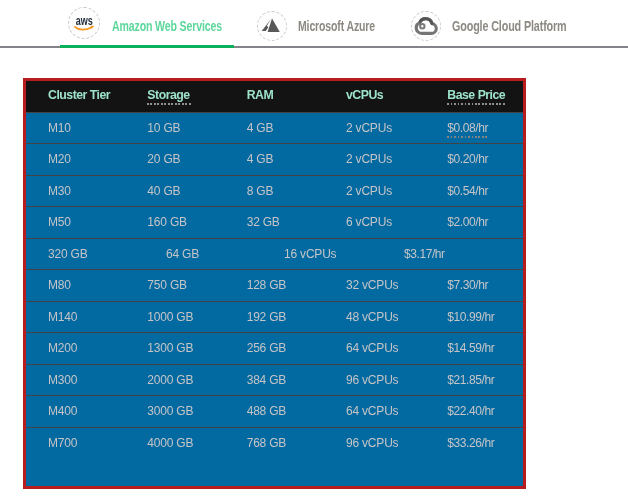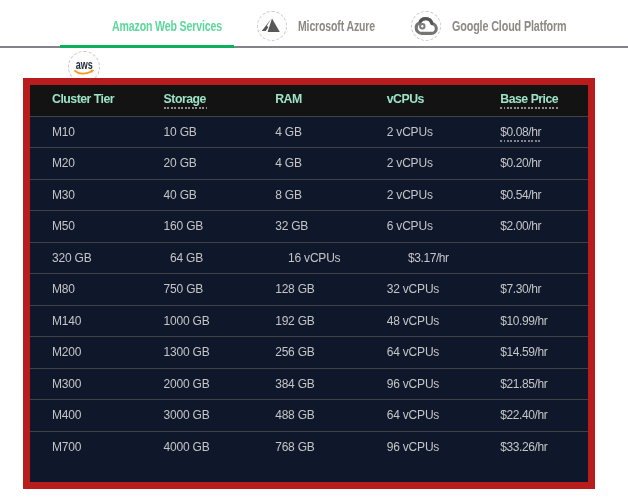--- a/index.html
+++ b/index.html
@@ -1,27 +1,27 @@
 <!DOCTYPE html>
 <html><head>
 <meta charset="utf-8">
 <style>
 * { margin:0; padding:0; box-sizing:border-box; }
 html,body { width:628px; height:500px; background:#fff; font-family:"Liberation Sans", sans-serif; position:relative; overflow:hidden; }
 .tabline { position:absolute; left:0; top:46px; width:628px; height:2px; background:#828489; }
 .greenbar { position:absolute; left:60px; top:44.5px; width:174px; height:3px; background:#0ab05a; }
 .circ { position:absolute; border:1px dashed #c9c9c9; border-radius:50%; background:#fdfdfd; }
 .tlabel { position:absolute; font-weight:bold; font-size:15px; line-height:18px; white-space:nowrap; letter-spacing:-0.2px; transform-origin:0 50%; }
-#aws-c { left:68px; top:7px; width:32px; height:32px;margin-top:44px; }
+#aws-c { left:68px; top:7px; width:32px; height:32px; }
 #az-c  { left:257px; top:11px; width:30px; height:30px; }
 #gcp-c { left:411px; top:11px; width:30px; height:30px; }
 #lbl1 { left:112px; top:17px; color:#5cd79b; transform:scaleX(0.705); }
 #lbl2 { left:298px; top:17px; color:#8d8983; transform:scaleX(0.701); }
 #lbl3 { left:452px; top:17px; color:#8d8983; transform:scaleX(0.720); }
-.table { position:absolute; left:23px; top:78px; width:572px; height:411px; background:#0f172a; border:7px solid #b91c1c; }
+.table { position:absolute; left:23px; top:78px; width:503px; height:411px; background:#0369a1; border:3px solid #b91c1c; }
 .row { display:flex; height:31.5px; border-top:1px solid #424245; }
 .row.hdr { height:30.5px; border-top:none; background:#131314; }
 .cell { width:118px; padding-left:22px; display:flex; align-items:center; font-size:12px; color:#c5c5c7; letter-spacing:-0.2px; white-space:nowrap; }
 .hdr .cell { color:#9de3c9; font-weight:bold; font-size:12.3px; letter-spacing:-0.5px; position:relative; top:-1.5px; }
 .du, .du2 { position:relative; }
 .du::after, .du2::after { content:""; position:absolute; left:0; right:-1px; bottom:-2.8px; height:1.2px; background:repeating-linear-gradient(90deg, #8f8f8f 0 1.6px, transparent 1.6px 3.5px); }
 .du2::after { background:repeating-linear-gradient(90deg, #848484 0 1.6px, transparent 1.6px 3.5px); }
 .cell:last-child { padding-left:24px; letter-spacing:-0.42px;text-align:center; }
 .hdr .cell.bp { letter-spacing:-0.5px; }
 </style>

